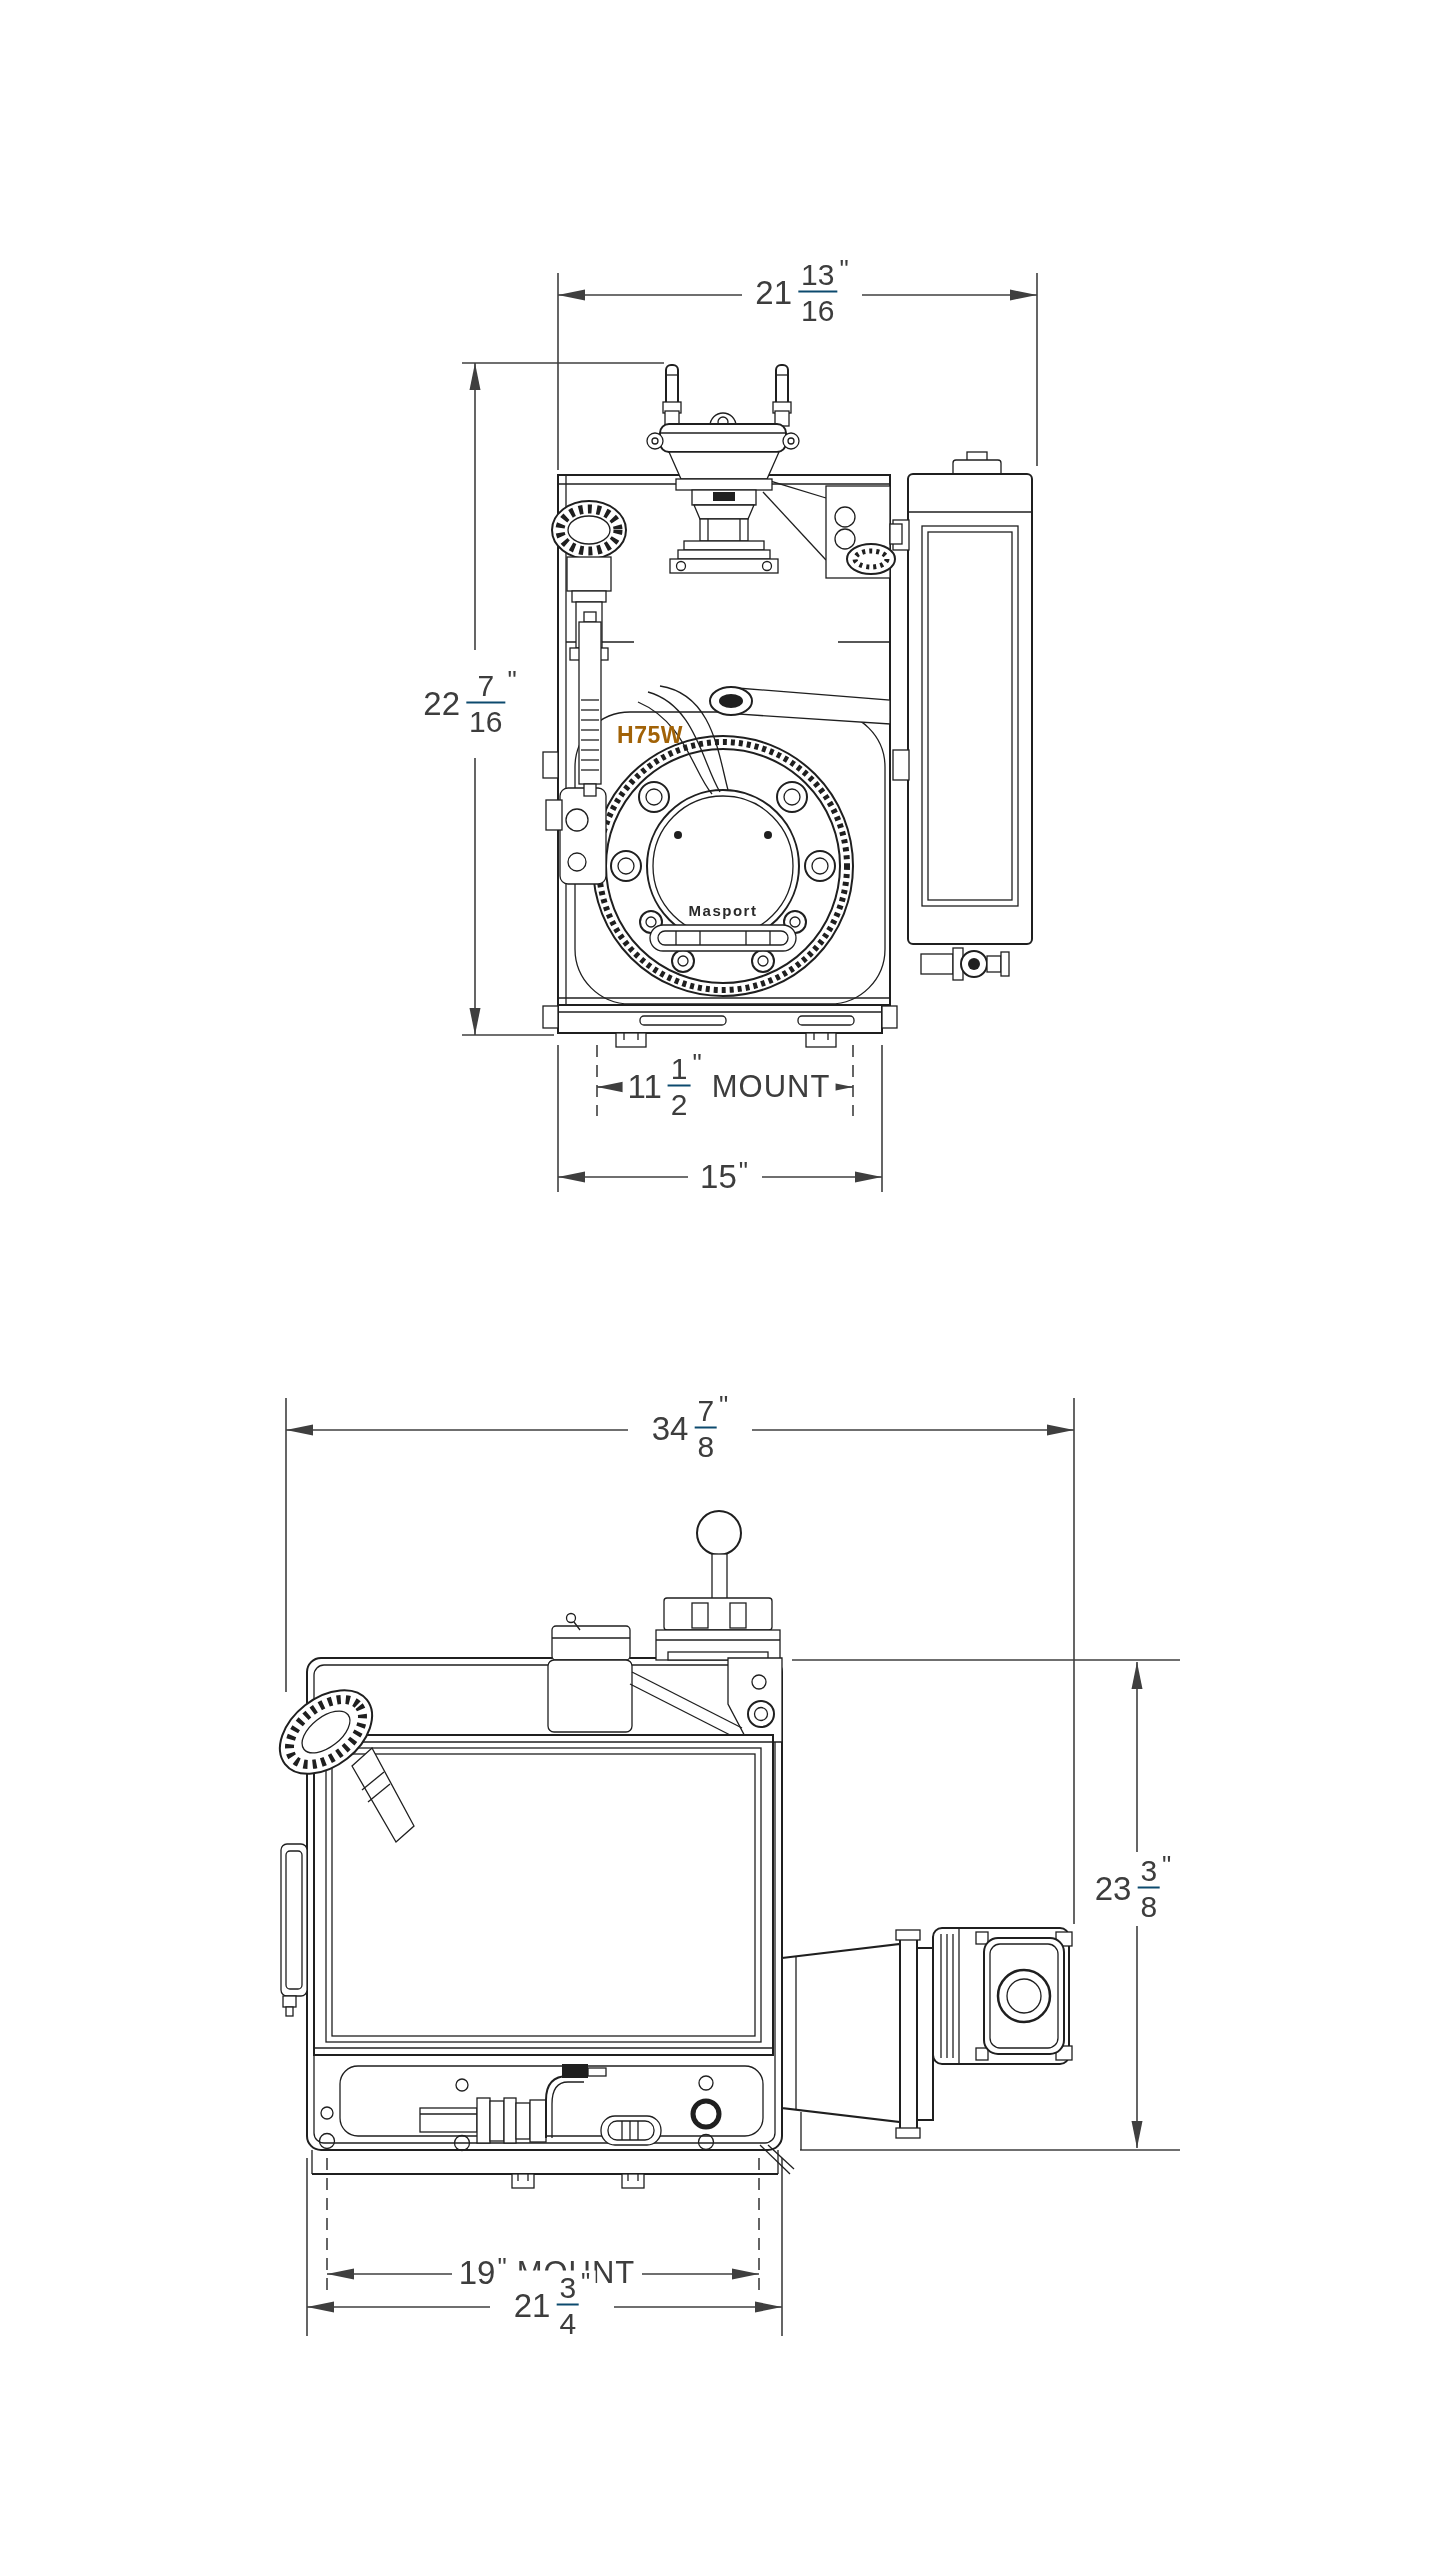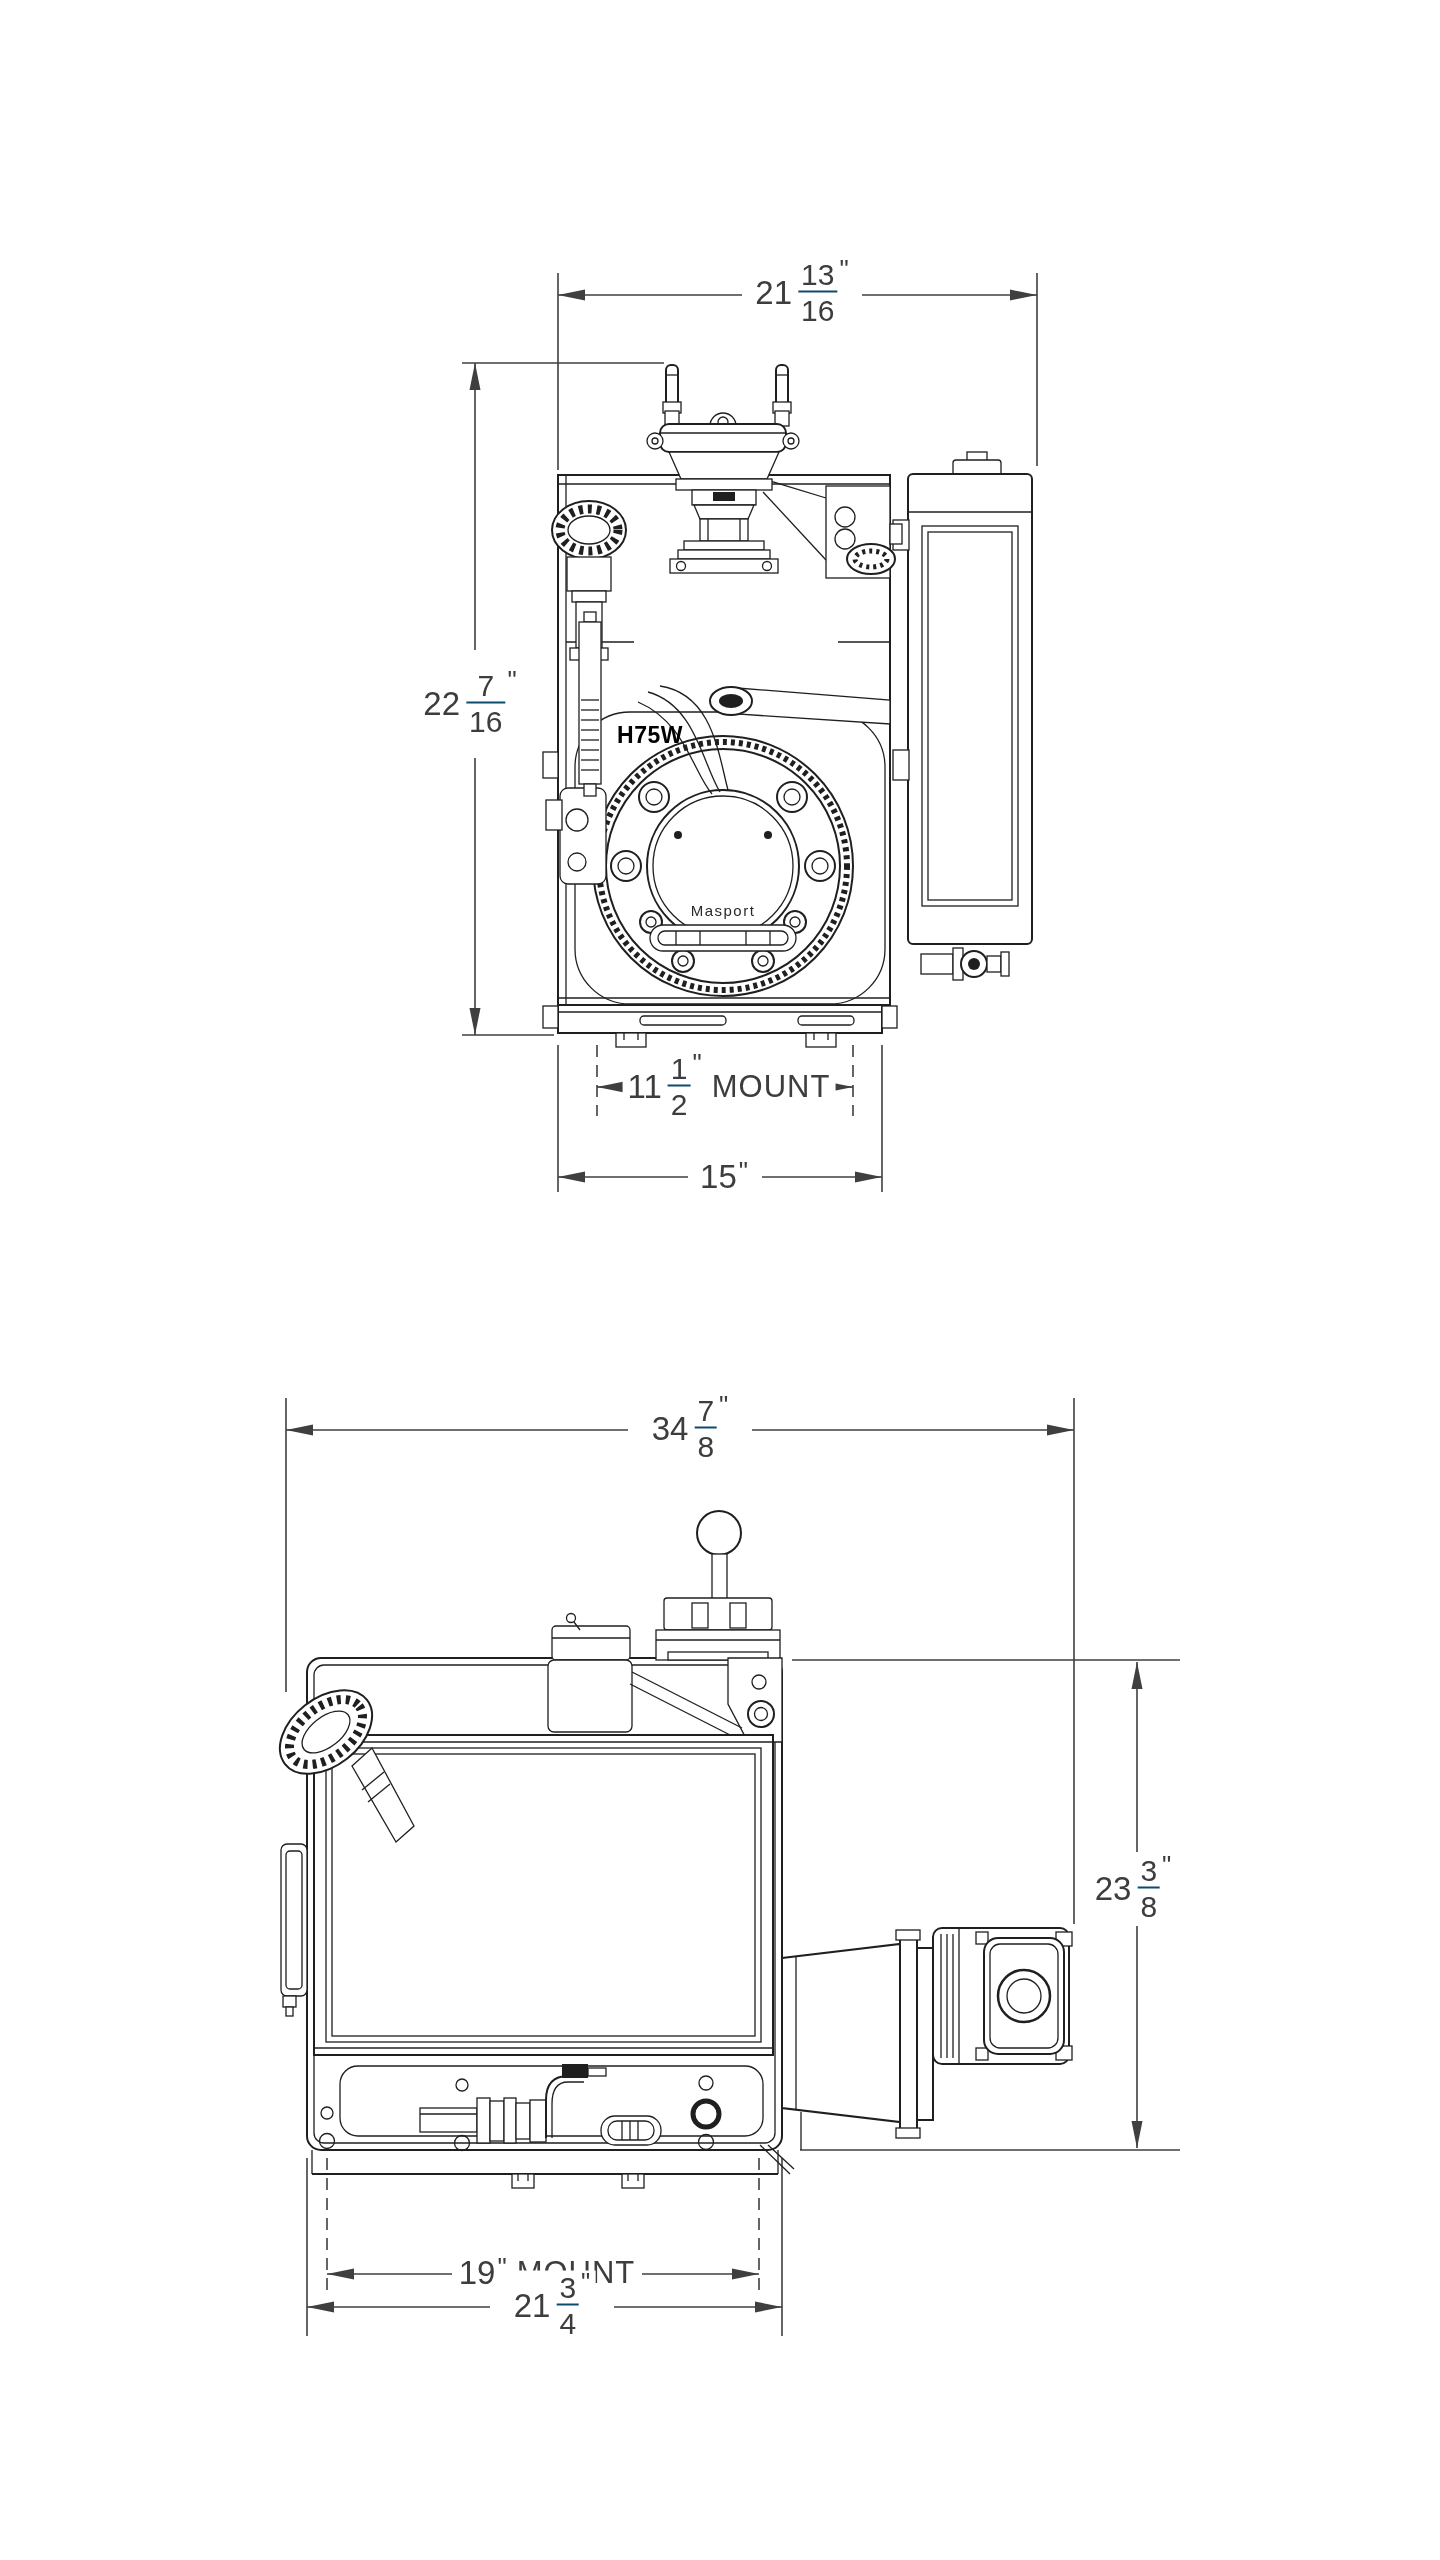--- a/index.html
+++ b/index.html
@@ -20,22 +20,22 @@
   
   .dim{position:absolute;display:flex;align-items:center;color:#3d3d3d;font-size:33px;
        line-height:1;transform:translate(-50%,-50%);white-space:nowrap;background:#fff;padding:0 5px;}
   .frac{display:inline-flex;flex-direction:column;align-items:center;font-size:30px;
         line-height:1.1;margin-left:6px;}
   .frac .den{border-top:2px solid #0c4a6e;padding:1px 3px 0 3px;}
   .frac .num{padding:0 3px;}
   .unit{align-self:flex-start;font-size:26px;margin-left:2px;line-height:.9;}
   .suffix{font-size:31px;margin-left:10px;letter-spacing:1px;}
   .plate-label{position:absolute;transform:translate(-50%,-50%);font-weight:bold;
-        font-size:23px;color:#000000;letter-spacing:.5px;background:transparent;}
-  .brand-label{position:absolute;transform:translate(-50%,-50%);font-weight:normal;
+        font-size:23px;color:#a16207;letter-spacing:.5px;background:transparent;}
+  .brand-label{position:absolute;transform:translate(-50%,-50%);font-weight:bold;
         font-size:15px;color:#2a2a2a;letter-spacing:1.5px;}
 </style>
 </head>
 <body>
 
 <div id="stage">
 <svg width="1440" height="2560" viewBox="0 0 1440 2560">
 
   <g>
     <line class="dl" x1="558" y1="273" x2="558" y2="470"></line>

